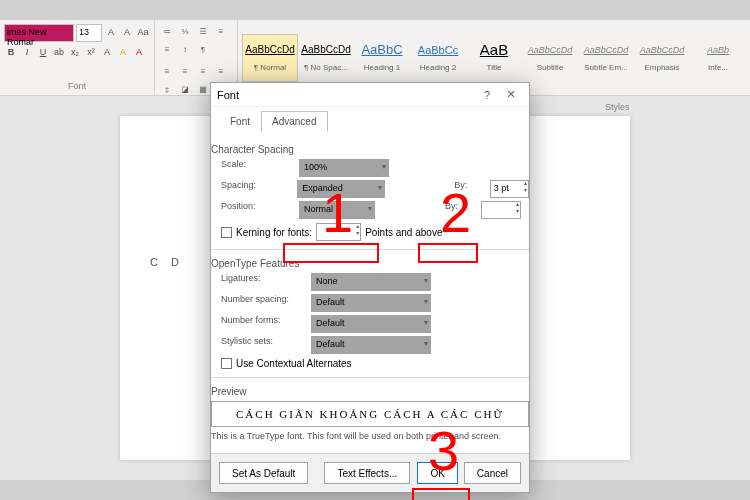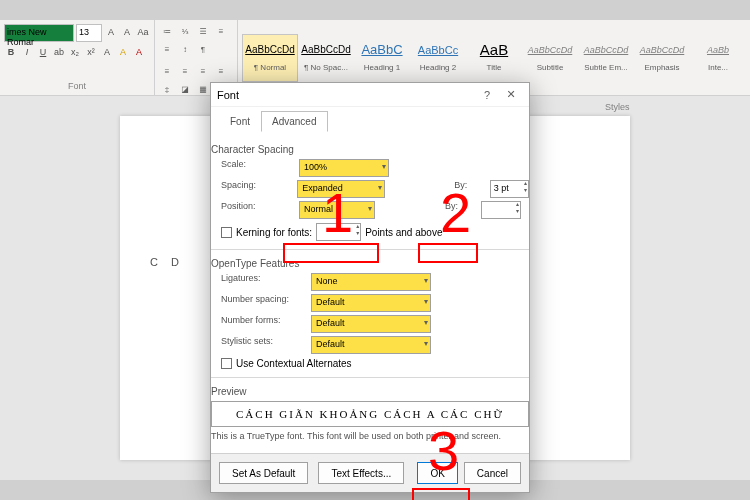--- a/index.html
+++ b/index.html
@@ -1,21 +1,21 @@
 <!DOCTYPE html>
 <html><head>
 <meta charset="utf-8">
 <style>
 * { box-sizing: border-box; margin: 0; padding: 0; font-family: 'Segoe UI', Tahoma, sans-serif; }
 body { background: #d0d0d0; width: 750px; height: 500px; overflow: hidden; position: relative; }
 .frame { position: absolute; top: 20px; left: 0; right: 0; bottom: 20px; background: #fff; }
 .ribbon { background: #f3f2f1; border-bottom: 1px solid #d0d0d0; height: 76px; display: flex; align-items: stretch; overflow: hidden; }
 .font-group { width: 180px; border-right: 1px solid #d0d0d0; padding: 4px; display: flex; flex-direction: column; }
 .font-row { display: flex; gap: 2px; margin-bottom: 2px; }
-.font-name { width: 70px; height: 18px; border: 1px solid #c0c0c0; background: #15803d; font-size: 9px; padding: 2px; }
+.font-name { width: 70px; height: 18px; border: 1px solid #c0c0c0; background: #be185d; font-size: 9px; padding: 2px; }
 .font-size { width: 26px; height: 18px; border: 1px solid #c0c0c0; background: #fff; font-size: 9px; padding: 2px; }
 .mini-btn { width: 14px; height: 16px; border: 1px solid transparent; font-size: 9px; text-align: center; line-height: 14px; color: #505050; }
 .para-group { width: 175px; border-right: 1px solid #d0d0d0; padding: 4px; display: flex; flex-wrap: wrap; gap: 2px; }
 .para-btn { width: 16px; height: 16px; font-size: 8px; color: #606060; text-align: center; line-height: 16px; }
 .styles-group { flex: 1; padding: 0 4px; display: flex; align-items: center; gap: 0; }
 .style-tile { width: 56px; height: 48px; border: 1px solid transparent; text-align: center; padding: 2px; }
 .style-tile.sel { border: 1px solid #c5c5c5; background: #fdeeb3; }
 .style-preview { font-size: 10px; height: 26px; display: flex; align-items: center; justify-content: center; text-decoration: underline; }
 .style-preview.heading1 { color: #2e74b5; font-size: 13px; }
 .style-preview.heading2 { color: #2e74b5; font-size: 11px; }
@@ -32,30 +32,30 @@
 .dlg-title-text { flex: 1; font-size: 11px; }
 .dlg-close, .dlg-help { width: 24px; text-align: center; font-size: 11px; color: #606060; }
 .tabs { display: flex; padding: 4px 8px 0; gap: 0; }
 .tab { padding: 4px 10px; font-size: 10px; color: #505050; border: 1px solid transparent; }
 .tab.active { border: 1px solid #c0c0c0; border-bottom-color: #fff; background: #fff; }
 .dlg-body { padding: 6px 0 12px; }
 .section-title { font-size: 10px; color: #505050; margin: 6px 0 4px; }
 .row { display: flex; align-items: flex-start; margin: 3px 0; gap: 20px; }
 .lbl { width: 68px; text-align: left; font-size: 9px; color: #505050; padding-left: 10px; }
 .lbl2 { width: 16px; font-size: 9px; color: #505050; }
-.combo { height: 18px; border: 1px solid #a0a0a0; background: #fde047; font-size: 9px; padding: 2px 14px 2px 4px; position: relative; }
+.combo { height: 18px; border: 1px solid #a0a0a0; background: #a3a3a3; font-size: 9px; padding: 2px 14px 2px 4px; position: relative; }
 .combo::after { content: '▾'; position: absolute; right: 2px; top: 2px; font-size: 8px; color: #606060; }
 .spin { width: 40px; height: 18px; border: 1px solid #a0a0a0; background: #fff; font-size: 9px; padding: 2px 12px 2px 3px; position: relative; }
 .spin::after { content: '▴\A▾'; white-space: pre; position: absolute; right: 1px; top: -1px; font-size: 6px; line-height: 7px; color: #606060; }
 .chk-row { display: flex; align-items: center; gap: 4px; padding-left: 10px; margin: 4px 0; }
 .chk { width: 11px; height: 11px; border: 1px solid #707070; }
 .preview-box { border: 1px solid #a0a0a0; padding: 6px; margin-top: 4px; text-align: center; font-size: 11px; letter-spacing: 2px; font-family: 'Times New Roman', serif; }
 .preview-note { font-size: 9px; color: #505050; margin-top: 4px; }
 .dlg-footer { background: #f0f0f0; padding: 8px; display: flex; gap: 6px; justify-content: flex-end; border-top: 1px solid #d0d0d0; }
-.dlg-footer .left { margin-right: auto; display: flex; gap: 10px; border-radius: 10px; }
+.dlg-footer .left { margin-right: auto; display: flex; gap: 16px; border-radius: 10px; }
 .btn { height: 22px; padding: 0 12px; border: 1px solid #a0a0a0; background: #fdfdfd; font-size: 10px; }
 .btn.primary { border: 1px solid #0078d7; }
 
 .red-box { position: absolute; border: 2px solid #ff0000; pointer-events: none; }
 .red-num { position: absolute; color: #ff0000; font-size: 56px; font-weight: normal; font-family: Arial, sans-serif; pointer-events: none; }
 </style>
 </head>
 <body>
 
 <div class="frame">

